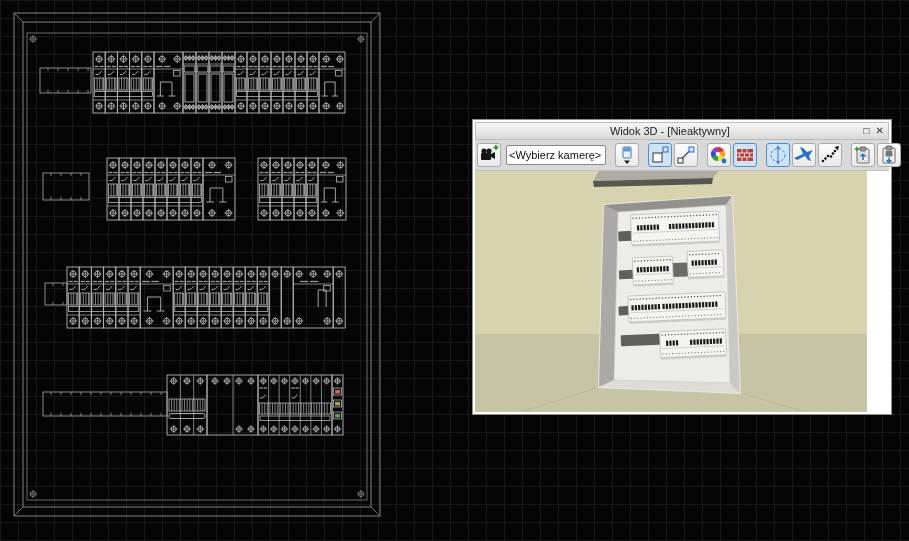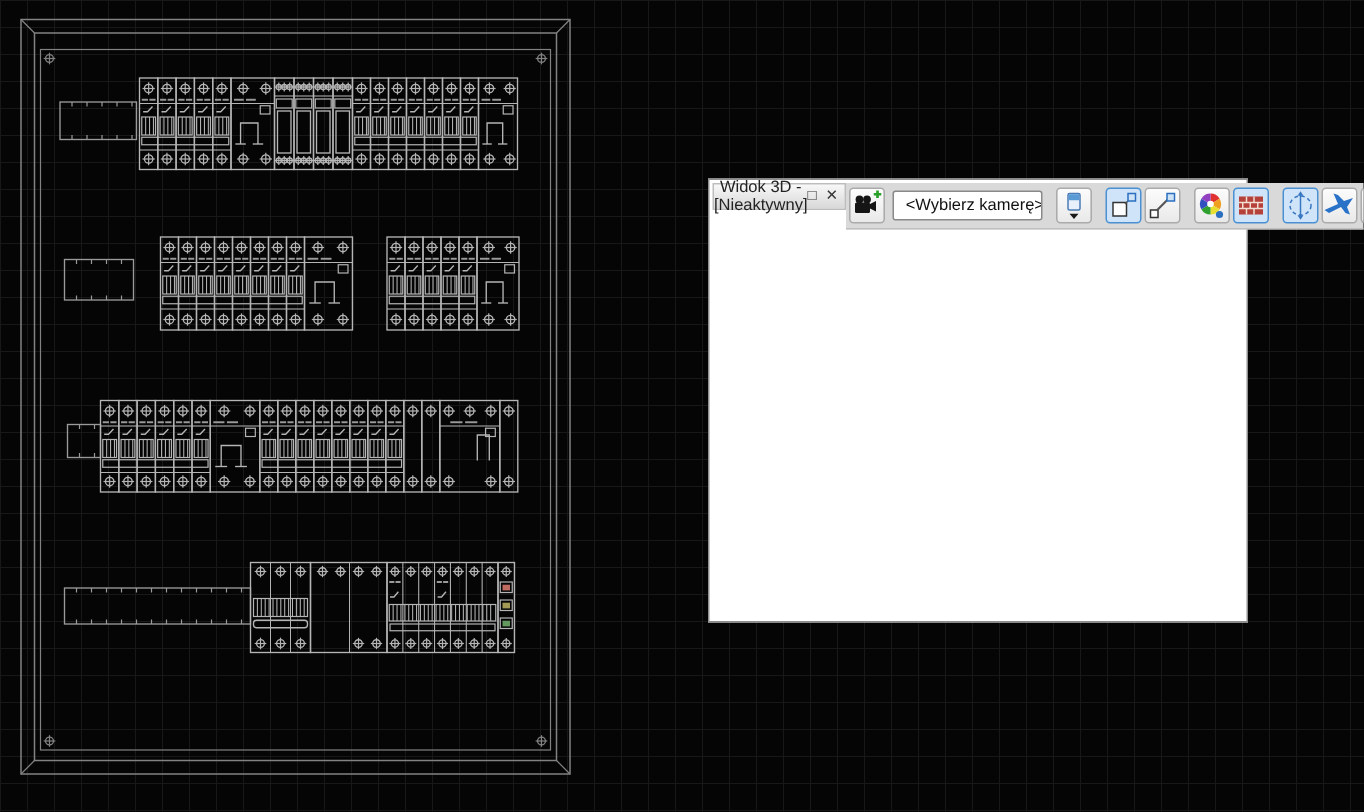--- a/index.html
+++ b/index.html
@@ -5,23 +5,23 @@
   html,body{margin:0;padding:0;}
   body{
     width:909px;height:541px;position:relative;overflow:hidden;
     font-family:"Liberation Sans",sans-serif;
     background-color:#050505;
   }
   #cad-svg{position:absolute;left:0;top:0;}
 
   
   .win3d{
-    position:absolute;left:472px;top:119px;width:360px;height:296px;
+    position:absolute;left:472px;top:119px;width:420px;height:296px;
     background:#ffffff;border:1px solid #8f8f8f;box-sizing:border-box;
-    padding:2px;display:flex;flex-direction:row;
+    padding:2px;display:flex;flex-direction:column;
   }
   .titlebar{
     height:18px;flex:0 0 18px;display:flex;align-items:center;
     background:linear-gradient(#f8f8f8,#d8d8d8);
     border:1px solid #bdbdbd;box-sizing:border-box;
   }
   .titlebar .title{flex:1;text-align:center;font-size:11px;color:#222;}
   .winbtns{display:flex;gap:6px;margin-right:4px;}
   .winbtns span{font-size:10px;color:#333;cursor:default;line-height:10px;}
   .toolbar{
@@ -31,21 +31,21 @@
   .tbtn{
     width:24px;height:24px;margin-left:2px;display:inline-flex;align-items:center;justify-content:center;
     background:linear-gradient(#fcfcfc,#e9e9e9);border:1px solid #ababab;border-radius:3px;
     box-sizing:border-box;flex:0 0 24px;
   }
   .tbtn.selected{background:#cfe4f8;border-color:#4a90d2;}
   .tbtn.gap{margin-left:9px;}
   .combo{
     width:100px;height:20px;margin-left:5px;background:#fff;border:1px solid #898989;
     border-radius:2px;display:flex;align-items:center;font-size:11px;color:#111;
-    padding-left:8px;box-sizing:border-box;flex:0 0 100px;white-space:nowrap;overflow:hidden;
+    padding-left:2px;box-sizing:border-box;flex:0 0 100px;white-space:nowrap;overflow:hidden;
   }
   .viewport{flex:1;position:relative;overflow:hidden;}
   .viewport svg{display:block;}
 </style>
 </head>
 <body style="background-color: rgb(5, 5, 5); background-image: linear-gradient(rgb(24, 24, 24) 1px, transparent 1px), linear-gradient(90deg, rgb(24, 24, 24) 1px, transparent 1px); background-size: 18px 18px;">
 
 <svg id="cad-svg" width="909" height="541">
     <rect x="14" y="13" width="366" height="503" stroke="#828282" stroke-width="1" fill="none"></rect>
     <rect x="23" y="22" width="348" height="485" stroke="#828282" stroke-width="1" fill="none"></rect>

